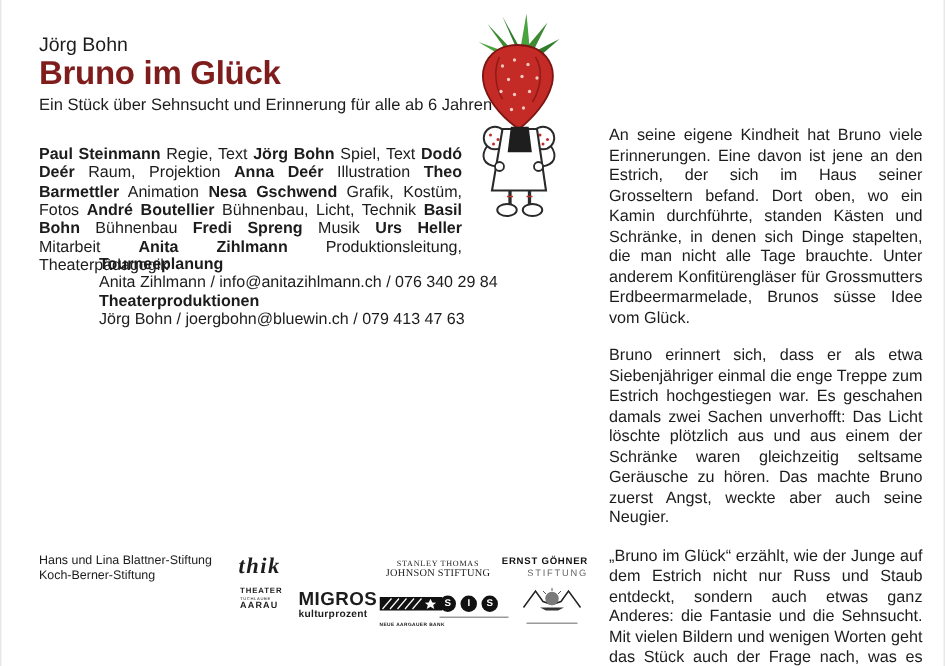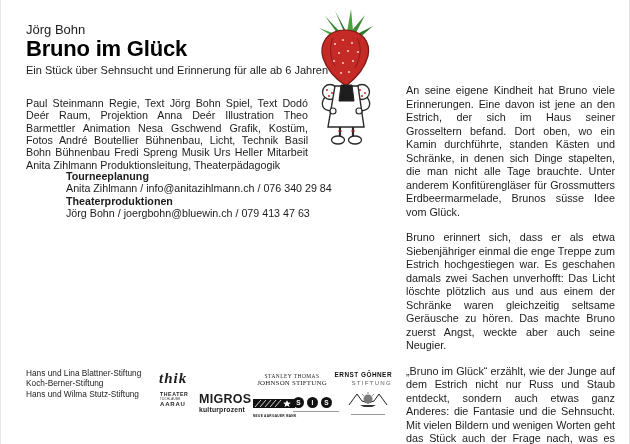--- a/index.html
+++ b/index.html
@@ -3,25 +3,25 @@
 <meta charset="utf-8">
 <style>
   html,body{margin:0;padding:0;background:#e8e8e8;}
   .page{
     position:relative;width:628px;height:444px;background:#ffffff;
     font-family:"Liberation Sans",sans-serif;color:#1c1c1c;overflow:hidden;
     margin:0 auto;
   }
   
   .author{position:absolute;left:25px;top:22px;font-size:13px;}
-  .title{position:absolute;left:25px;top:36px;font-size:22px;font-weight:bold;color:#000000;letter-spacing:-0.2px;}
+  .title{position:absolute;left:25px;top:36px;font-size:22px;font-weight:bold;color:#7f1d1d;letter-spacing:-0.2px;}
   .subtitle{position:absolute;left:25px;top:64px;font-size:11px;}
   
   .credits{position:absolute;left:25px;top:86px;width:282px;font-size:10.7px;line-height:12.4px;text-align:justify;}
-  .credits .b{font-weight:normal;}
+  .credits .b{font-weight:bold;}
   
   .contact{position:absolute;left:65px;top:170px;font-size:10.7px;line-height:12.4px;}
   .contact .b{font-weight:bold;}
   
   .illustration{position:absolute;left:296px;top:8px;width:100px;height:142px;}
   
   .desc{position:absolute;left:405px;top:84px;width:209px;font-size:10.8px;line-height:13.5px;text-align:justify;}
   .desc p{margin:0 0 12px 0;}
   
   .support{position:absolute;left:25px;top:368px;font-size:8.3px;line-height:10.4px;}
@@ -135,21 +135,20 @@
   <div class="desc">
       <p>An seine eigene Kindheit hat Bruno viele Erinnerungen. Eine davon ist jene an den Estrich, der sich im Haus seiner Grosseltern befand. Dort oben, wo ein Kamin durchführte, standen Kästen und Schränke, in denen sich Dinge stapelten, die man nicht alle Tage brauchte. Unter anderem Konfitürengläser für Grossmutters Erdbeermarmelade, Brunos süsse Idee vom Glück.</p>
       <p>Bruno erinnert sich, dass er als etwa Siebenjähriger einmal die enge Treppe zum Estrich hochgestiegen war. Es geschahen damals zwei Sachen unverhofft: Das Licht löschte plötzlich aus und aus einem der Schränke waren gleichzeitig seltsame Geräusche zu hören. Das machte Bruno zuerst Angst, weckte aber auch seine Neugier.</p>
       <p>„Bruno im Glück“ erzählt, wie der Junge auf dem Estrich nicht nur Russ und Staub entdeckt, sondern auch etwas ganz Anderes: die Fantasie und die Sehnsucht. Mit vielen Bildern und wenigen Worten geht das Stück auch der Frage nach, was es braucht, damit Kommunikation gelingt und wo das Glück beginnt.</p>
     </div>
 
   <div class="support">
     <div>
         <div>Hans und Lina Blattner-Stiftung</div>
         <div>Koch-Berner-Stiftung</div>
-        <div>Hans und Wilma Stutz-Stiftung</div>
       </div>
   </div>
 
   <div class="logo thik-word">thik</div>
   <div class="logo thik-block">
     <div class="l1">THEATER</div>
     <div class="l2">TUCHLAUBE</div>
     <div class="l3">AARAU</div>
   </div>
 

